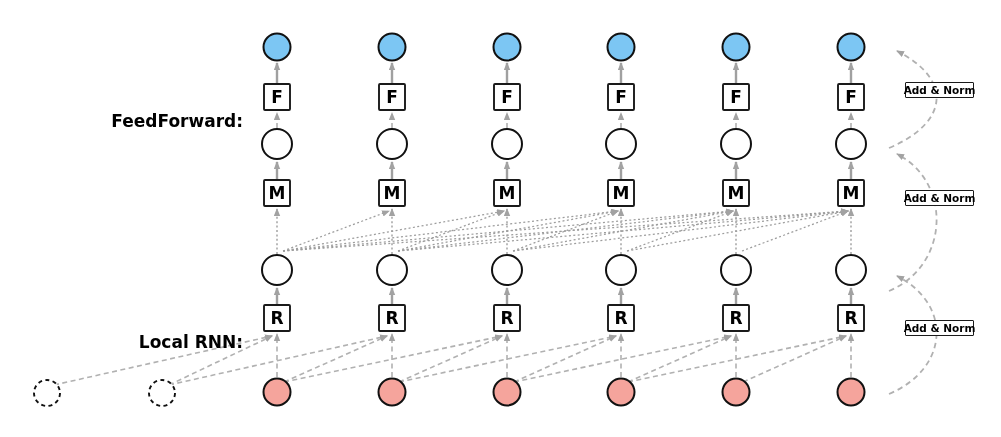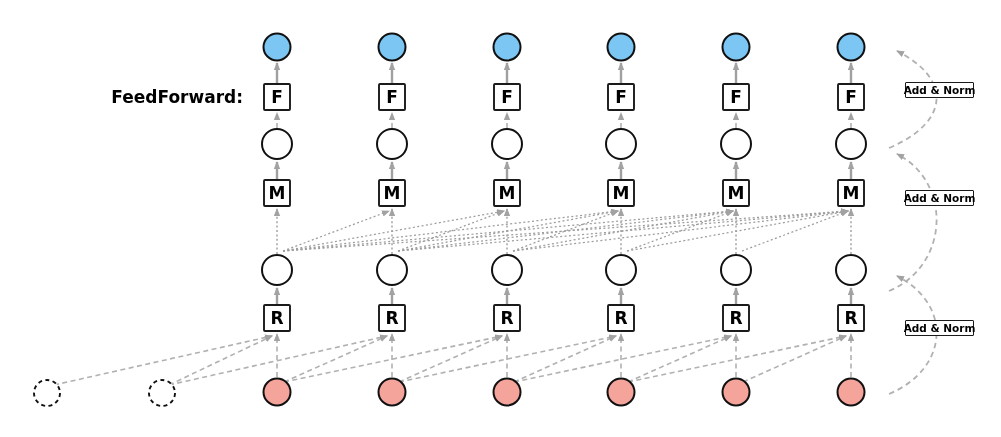--- a/index.html
+++ b/index.html
@@ -12,20 +12,21 @@
   }
   .stage svg{position:absolute;left:0;top:0;}
   .row-label{
     position:absolute;
     right:758px;
     transform:translateY(-50%);
     font-size:17px;
     font-weight:700;
     color:#000;
     white-space:nowrap;
+    margin-top:24px;
   }
   .addnorm{
     position:absolute;
     left:905px;
     width:69px;height:16px;
     box-sizing:border-box;
     background:#ffffff;
     border:1.6px solid #1a1a1a;
     border-radius:1px;
     display:flex;align-items:center;justify-content:center;
@@ -177,17 +178,18 @@
       <circle cx="851" cy="47" r="13.5" fill="#7cc6f3" class="nodec"></circle>
       <rect x="838" y="305" width="26" height="26" rx="1" class="fbox"></rect>
       <text x="851" y="324" class="letter">R</text>
       <rect x="838" y="180" width="26" height="26" rx="1" class="fbox"></rect>
       <text x="851" y="199" class="letter">M</text>
       <rect x="838" y="84" width="26" height="26" rx="1" class="fbox"></rect>
       <text x="851" y="103" class="letter">F</text>
     </svg>
 
   <div class="row-label" id="lbl-ff" style="top: 97px;">FeedForward:</div>
+  <div class="row-label" id="lbl-rnn" style="top: 318px;">Local RNN:</div>
 
   <div class="addnorm" style="top: 82px;">Add &amp; Norm</div>
   <div class="addnorm" style="top: 190px;">Add &amp; Norm</div>
   <div class="addnorm" style="top: 320px;">Add &amp; Norm</div>
 </div>
 
 </body></html>

